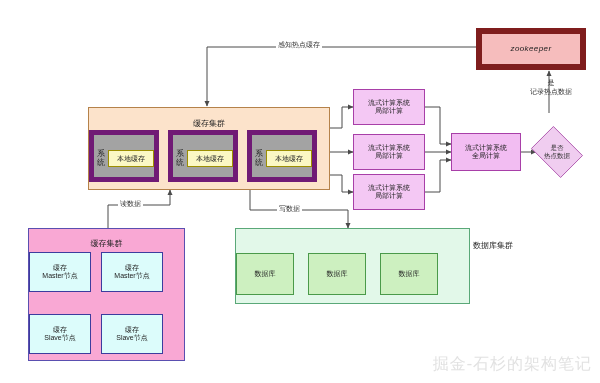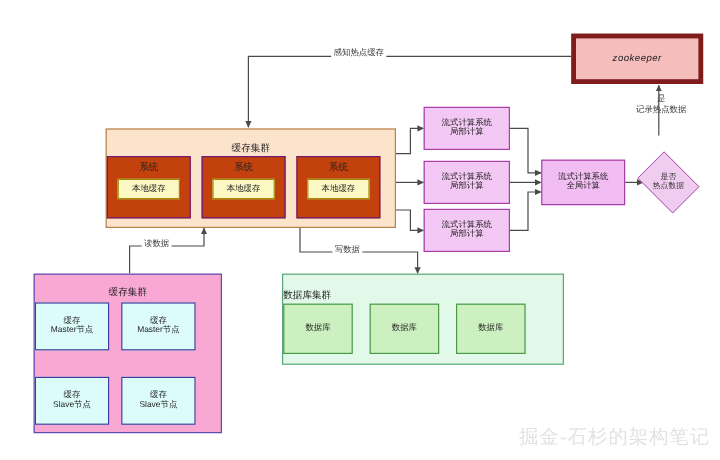--- a/index.html
+++ b/index.html
@@ -40,23 +40,23 @@
     border: 1px solid #b5824a;
     align-items: flex-start;
   }
   .cluster-sys > .cl-title {
     width: 100%;
     text-align: center;
     font-size: 8px;
     margin-top: 4px;
   }
   .sys-box {
-    background: #c2410c;
-    border: 1px solid #701a75;
-    flex-direction: column;
+    background: #a3a3a3;
+    border: 5px solid #701a75;
+    flex-direction: row;
     justify-content: flex-start;
   }
   .sys-box .sb-title { font-size: 8px; margin-top: 4px; }
   .local-cache {
     background: #fbf8c4;
     border: 1px solid #9c8f00;
     font-size: 7px;
     margin-top: 5px;
     width: 52px; height: 17px;
   }
@@ -66,21 +66,21 @@
     background: #f4c8f4;
     border: 1px solid #a83fa8;
     font-size: 7px;
     flex-direction: column;
   }
   .stream.global { background: #f2bdf2; }
 
   
   .zk {
     background: #f6bdbd;
-    border: 4px solid #7f1d1d;
+    border: 6px solid #7f1d1d;
     font-size: 8px;
     font-style: italic;
     letter-spacing: .4px;
   }
 
   
   .diamond-wrap {
     position: absolute;
     width: 58px; height: 44px;
   }
@@ -118,21 +118,21 @@
     font-size: 7px;
     flex-direction: column;
   }
 
   
   .cluster-db {
     background: #e2f8e9;
     border: 1px solid #5aa878;
     align-items: flex-start;
   }
-  .cluster-db > .cl-title { width: 100%; text-align: left; font-size: 8px; margin-top: 4px; }
+  .cluster-db > .cl-title { width: 100%; text-align: right; font-size: 8px; margin-top: 4px; margin-left: 44px; }
   .db-node {
     background: #cdf0c0;
     border: 1px solid #4a9a4a;
     font-size: 7px;
   }
 
   
   .edge-label {
     position: absolute;
     font-size: 7px;

